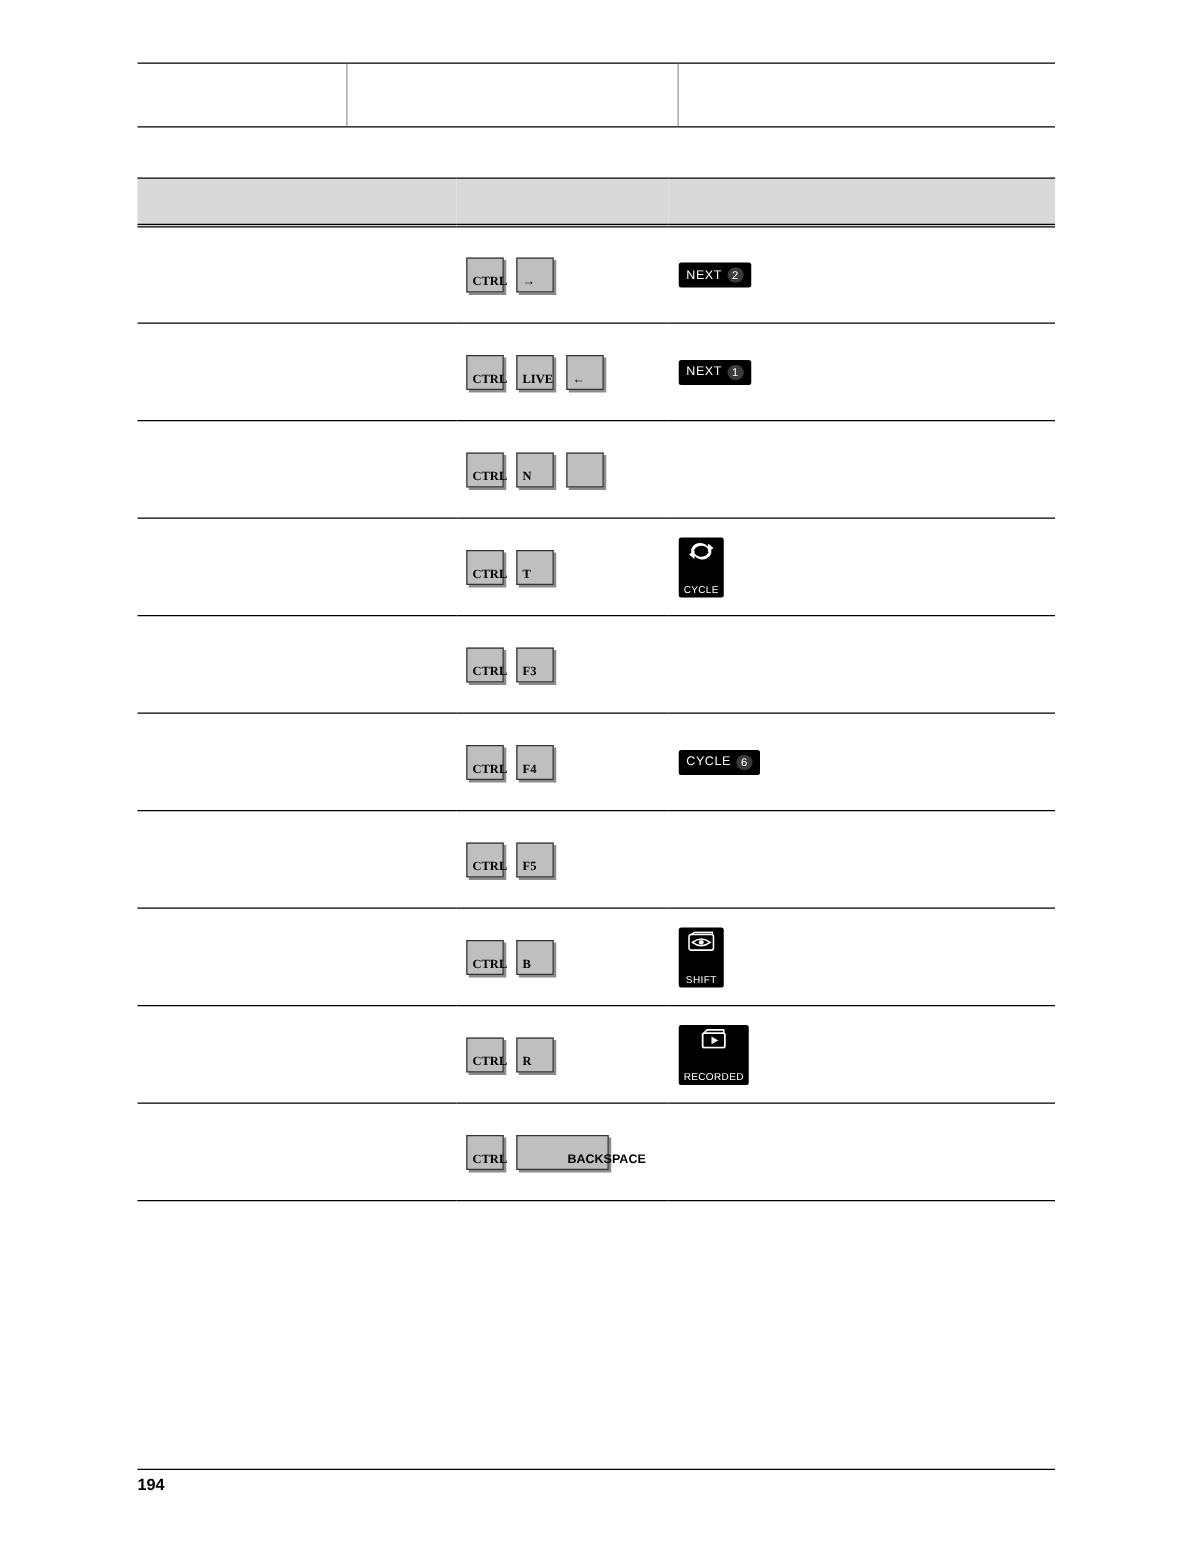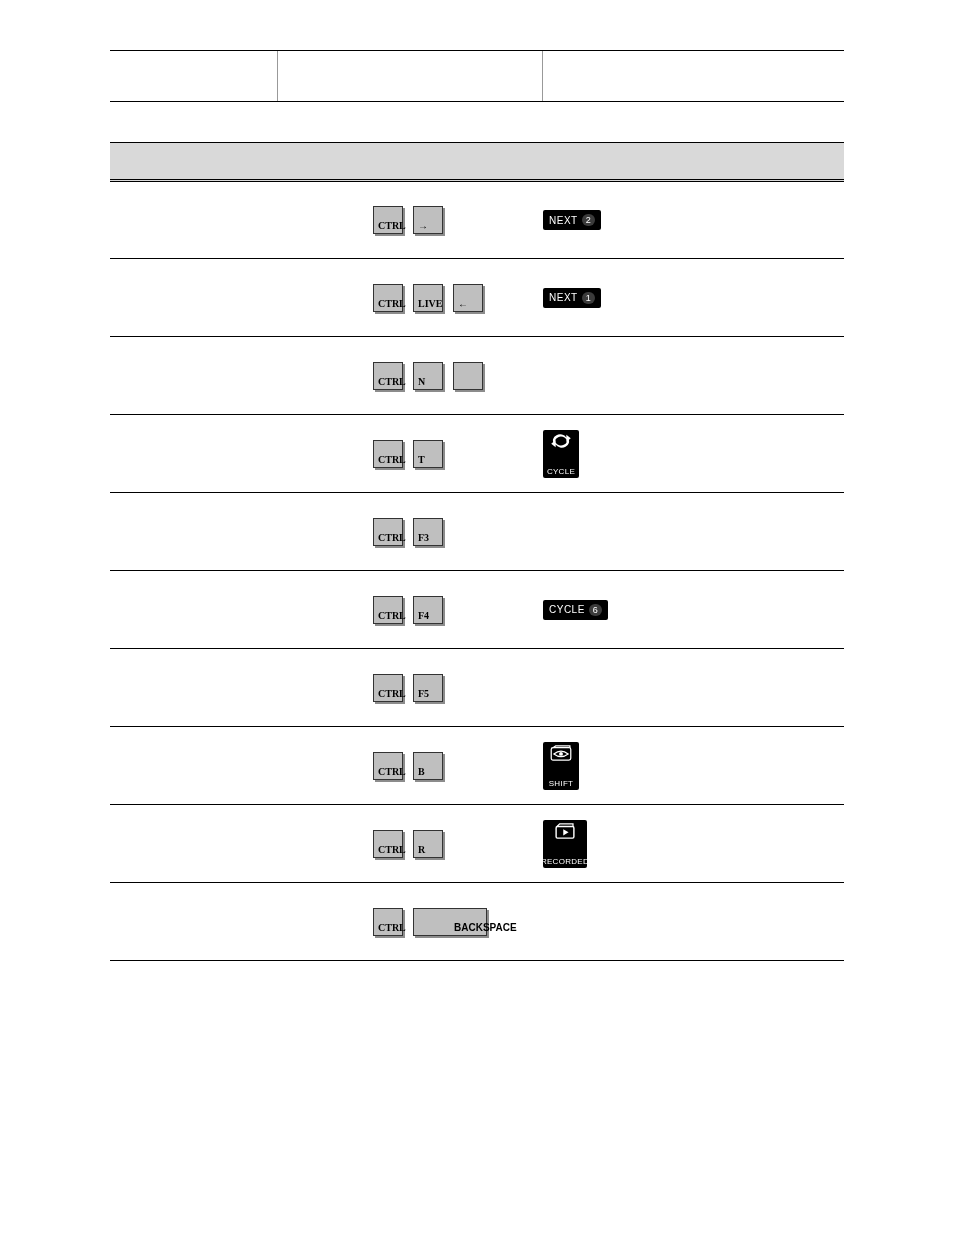--- a/index.html
+++ b/index.html
@@ -288,21 +288,21 @@
 
       <tr>
         <td></td>
         <td>
           <div class="keygroup">
             <span class="key small">CTRL</span>
             <span class="key small">R</span>
           </div>
         </td>
         <td>
-          <span class="iconbox" style="width:44px">
+          <span class="iconbox" style="width:56px">
             <svg class="icon-svg" viewBox="0 0 24 18">
               <rect x="2" y="4" width="20" height="13" rx="1.5" fill="none" stroke="#fff" stroke-width="1.6"></rect>
               <path d="M3 4 L6 1 L21 1 L21 4" fill="none" stroke="#fff" stroke-width="1.4"></path>
               <path d="M10 7 L16 10.5 L10 14 Z" fill="#fff"></path>
             </svg>
             <span class="lbl">RECORDED</span>
           </span>
         </td>
       </tr>
 
@@ -313,14 +313,17 @@
             <span class="key small">CTRL</span>
             <span class="key wide">BACKSPACE</span>
           </div>
         </td>
         <td></td>
       </tr>
 
     </tbody>
   </table>
 
+  <div class="footer">
+    <span>194</span>
+  </div>
 
 </div>
 
 </body></html>

